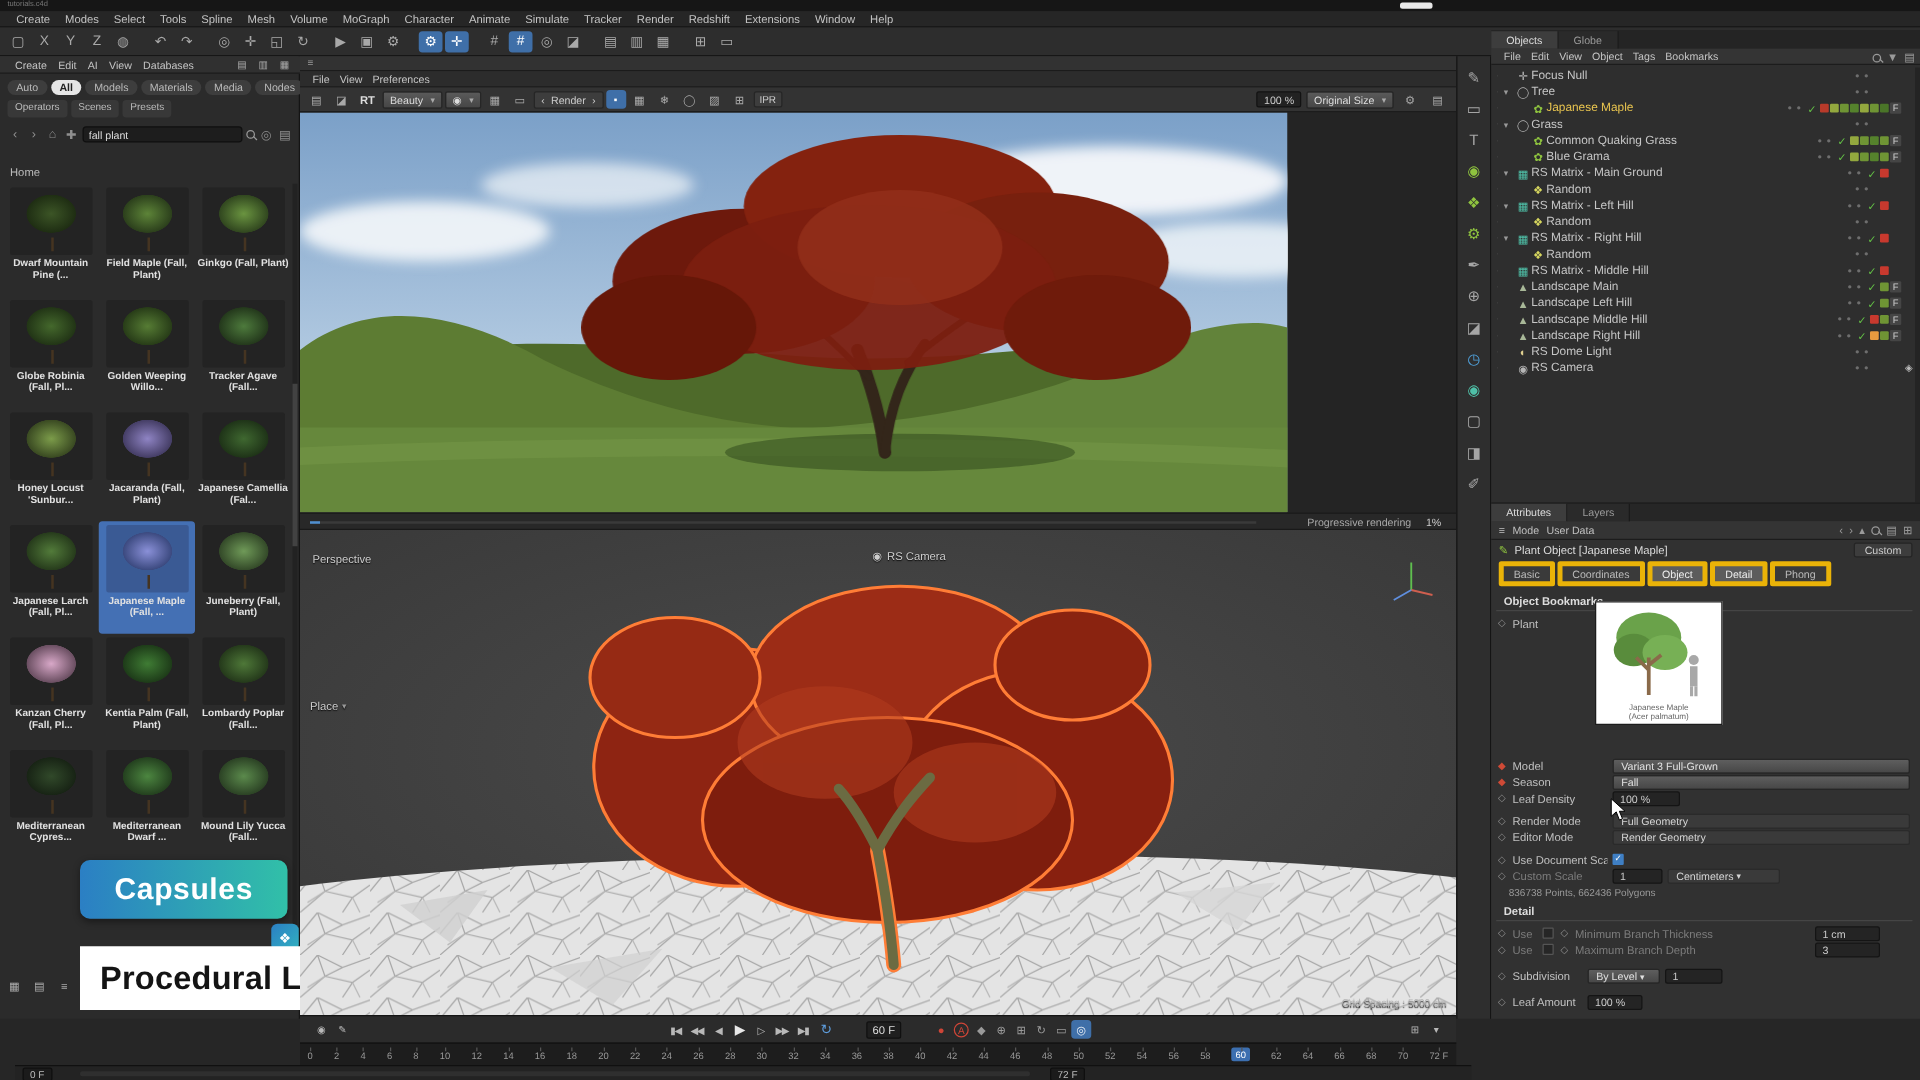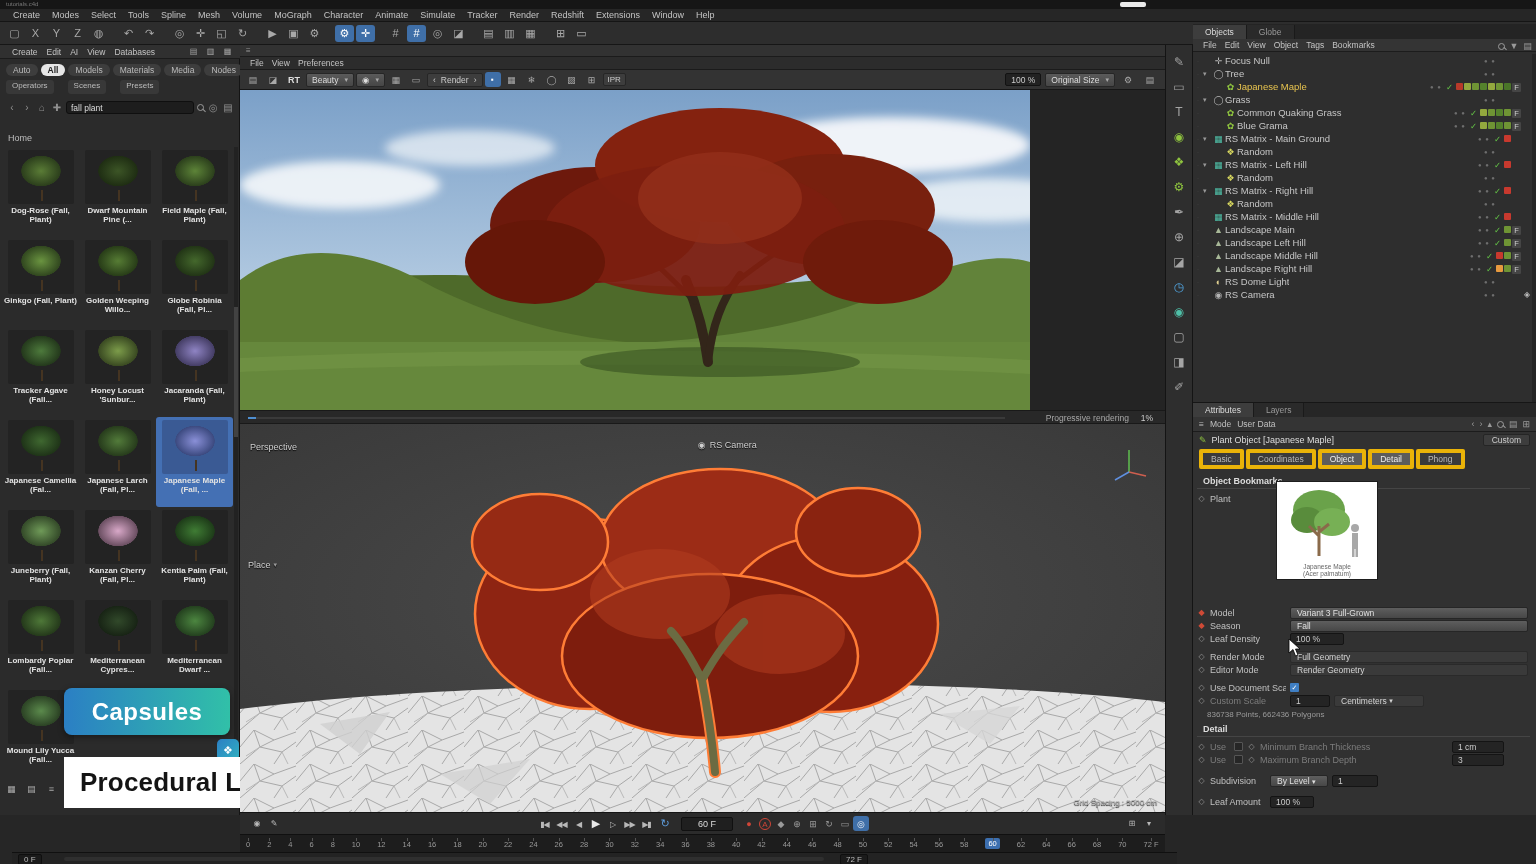--- a/index.html
+++ b/index.html
@@ -21,21 +21,21 @@
 
   
   .left-panel{left:0;top:45px;width:240px;height:770px;background:#2b2b2b;border-right:1px solid #141414}
   .ab-menu{position:absolute;left:0;top:0;width:240px;height:14px;background:#303030;display:flex;align-items:center;padding-left:8px;gap:1px;border-bottom:1px solid #1b1b1b}
   .ab-menu .mitem{font-size:8.5px;padding:0 4px}
   .ab-viewicons{position:absolute;right:4px;top:1px;display:flex;gap:2px}
   .ab-viewicons .tbi{width:13px;height:11px;font-size:8px}
   .ab-filters{position:absolute;left:0;top:17px;width:240px;height:16px;display:flex;align-items:center;gap:3px;padding-left:6px}
   .chipbtn{background:#3d3d3d;border-radius:7px;color:#bbb;font-size:8.5px;padding:1px 7px}
   .chipbtn.on{background:#e6e6e6;color:#222;font-weight:bold}
-  .ab-sub{position:absolute;left:0;top:35px;width:240px;height:14px;display:flex;gap:14px;padding-left:6px}
+  .ab-sub{position:absolute;left:0;top:35px;width:240px;height:14px;display:flex;gap:3px;padding-left:6px}
   .ab-sub .chipbtn{background:#383838;border-radius:3px;font-size:8px;padding:1px 6px}
   .ab-nav{position:absolute;left:0;top:53px;width:240px;height:19px;display:flex;align-items:center;gap:3px;padding:0 6px}
   .navic{color:#8f8f8f;font-size:10px;width:12px;text-align:center}
   .searchbox{flex:1;height:13px;background:#1d1d1d;border:1px solid #0f0f0f;border-radius:3px;color:#ddd;font-size:8.5px;padding:0 4px;font-family:"Liberation Sans",sans-serif}
   .lens{width:7px;height:7px;border:1.4px solid #9a9a9a;border-radius:50%;position:relative;display:inline-block}
   .lens::after{content:"";position:absolute;width:4px;height:1.4px;background:#9a9a9a;transform:rotate(45deg);right:-3px;bottom:-1px}
   .ab-section{position:absolute;left:8px;top:88px;font-size:9px;color:#bdbdbd}
   .ab-grid{position:absolute;left:2px;top:102px;width:231px;height:640px;display:grid;grid-template-columns:repeat(3,1fr);grid-auto-rows:90px;overflow:hidden}
   .acell{padding-top:3px;border-radius:3px}
   .acell.selected{background:#4470b4}
@@ -148,21 +148,21 @@
   .aminfo{font-size:8px;color:#9a9a9a;margin:3px 0 2px 14px}
   .spacer100{height:101px}
 
   
   .tl-controls{left:240px;top:812px;width:925px;height:22px;background:#2b2b2b;border-top:1px solid #151515;display:flex;align-items:center;padding:0 8px;gap:2px}
   .tbtn{width:17px;height:16px;display:inline-flex;align-items:center;justify-content:center;color:#b8b8b8;font-size:8px;letter-spacing:-1px}
   .tbtn.play{color:#e8e8e8;font-size:11px}
   .rbtn{width:16px;height:15px;display:inline-flex;align-items:center;justify-content:center;font-size:9px;border-radius:3px}
   .rbtn.ring{border:1px solid #cf4537;border-radius:50%;width:12px;height:12px;font-size:8px;margin:0 2px}
   .rbtn.act{background:#3f6fa8;color:#fff}
-  .curfld{background:#1f1f1f;border:1px solid #101010;border-radius:2px;color:#ddd;font-size:9px;padding:1px 16px;margin:0 6px}
+  .curfld{background:#1f1f1f;border:1px solid #101010;border-radius:2px;color:#ddd;font-size:9px;padding:1px 4px;margin:0 22px}
   .loopbtn{color:#5f9fe0;font-size:11px;width:16px;text-align:center}
   .tl-ruler{left:240px;top:834px;width:925px;height:18px;background:#1d1d1d;border-top:1px solid #101010;display:flex;align-items:center;justify-content:space-between;padding:0 6px}
   .tick{font-size:7.5px;color:#9a9a9a;position:relative;padding-top:2px}
   .tick::before{content:"";position:absolute;left:50%;top:0;width:1px;height:3px;background:#555}
   .tick.cur{background:#3c6fb0;color:#fff;border-radius:2px;padding:1px 3px}
   .tl-range{left:12px;top:852px;width:1165px;height:12px;background:#232323;border-top:1px solid #101010}
   .rngfld{position:absolute;top:1px;background:#1b1b1b;border:1px solid #0f0f0f;border-radius:2px;color:#bbb;font-size:8px;padding:0 5px}
   .rngtrack{position:absolute;left:52px;top:4px;width:760px;height:4px;background:#2f2f2f;border-radius:2px}
 
   .mouse-cursor{left:1288px;top:638px;width:14px;height:20px}
@@ -268,48 +268,44 @@
       <span class="navic">⌂</span>
       <span class="navic">✚</span>
       <input class="searchbox" value="fall plant" style="">
       <span class="lens"></span>
       <span class="navic">◎</span>
       <span class="navic">▤</span>
     </div>
     <div class="ab-section">Home</div>
     <div class="ab-grid">
 
-        <div class="acell">
-          <div class="athumb" style="--c1: #5a7c36; --c2: #2c3f1c;"></div>
-          <div class="albl">Dog-Rose (Fall, Plant)</div>
-        </div>
 
         <div class="acell">
           <div class="athumb" style="--c1: #3c5526; --c2: #1f2e13;"></div>
           <div class="albl">Dwarf Mountain Pine (...</div>
         </div>
 
         <div class="acell">
           <div class="athumb" style="--c1: #5d8438; --c2: #2c401c;"></div>
           <div class="albl">Field Maple (Fall, Plant)</div>
         </div>
 
         <div class="acell">
           <div class="athumb" style="--c1: #6a9440; --c2: #31471f;"></div>
           <div class="albl">Ginkgo (Fall, Plant)</div>
         </div>
 
         <div class="acell">
+          <div class="athumb" style="--c1: #44682c; --c2: #223516;"></div>
+          <div class="albl">Globe Robinia (Fall, Pl...</div>
+        </div>
+
+        <div class="acell">
           <div class="athumb" style="--c1: #567c34; --c2: #283d18;"></div>
           <div class="albl">Golden Weeping Willo...</div>
-        </div>
-
-        <div class="acell">
-          <div class="athumb" style="--c1: #44682c; --c2: #223516;"></div>
-          <div class="albl">Globe Robinia (Fall, Pl...</div>
         </div>
 
         <div class="acell">
           <div class="athumb" style="--c1: #4d7a3c; --c2: #24391c;"></div>
           <div class="albl">Tracker Agave (Fall...</div>
         </div>
 
         <div class="acell">
           <div class="athumb" style="--c1: #7c9c4a; --c2: #3a4a22;"></div>
           <div class="albl">Honey Locust 'Sunbur...</div>

